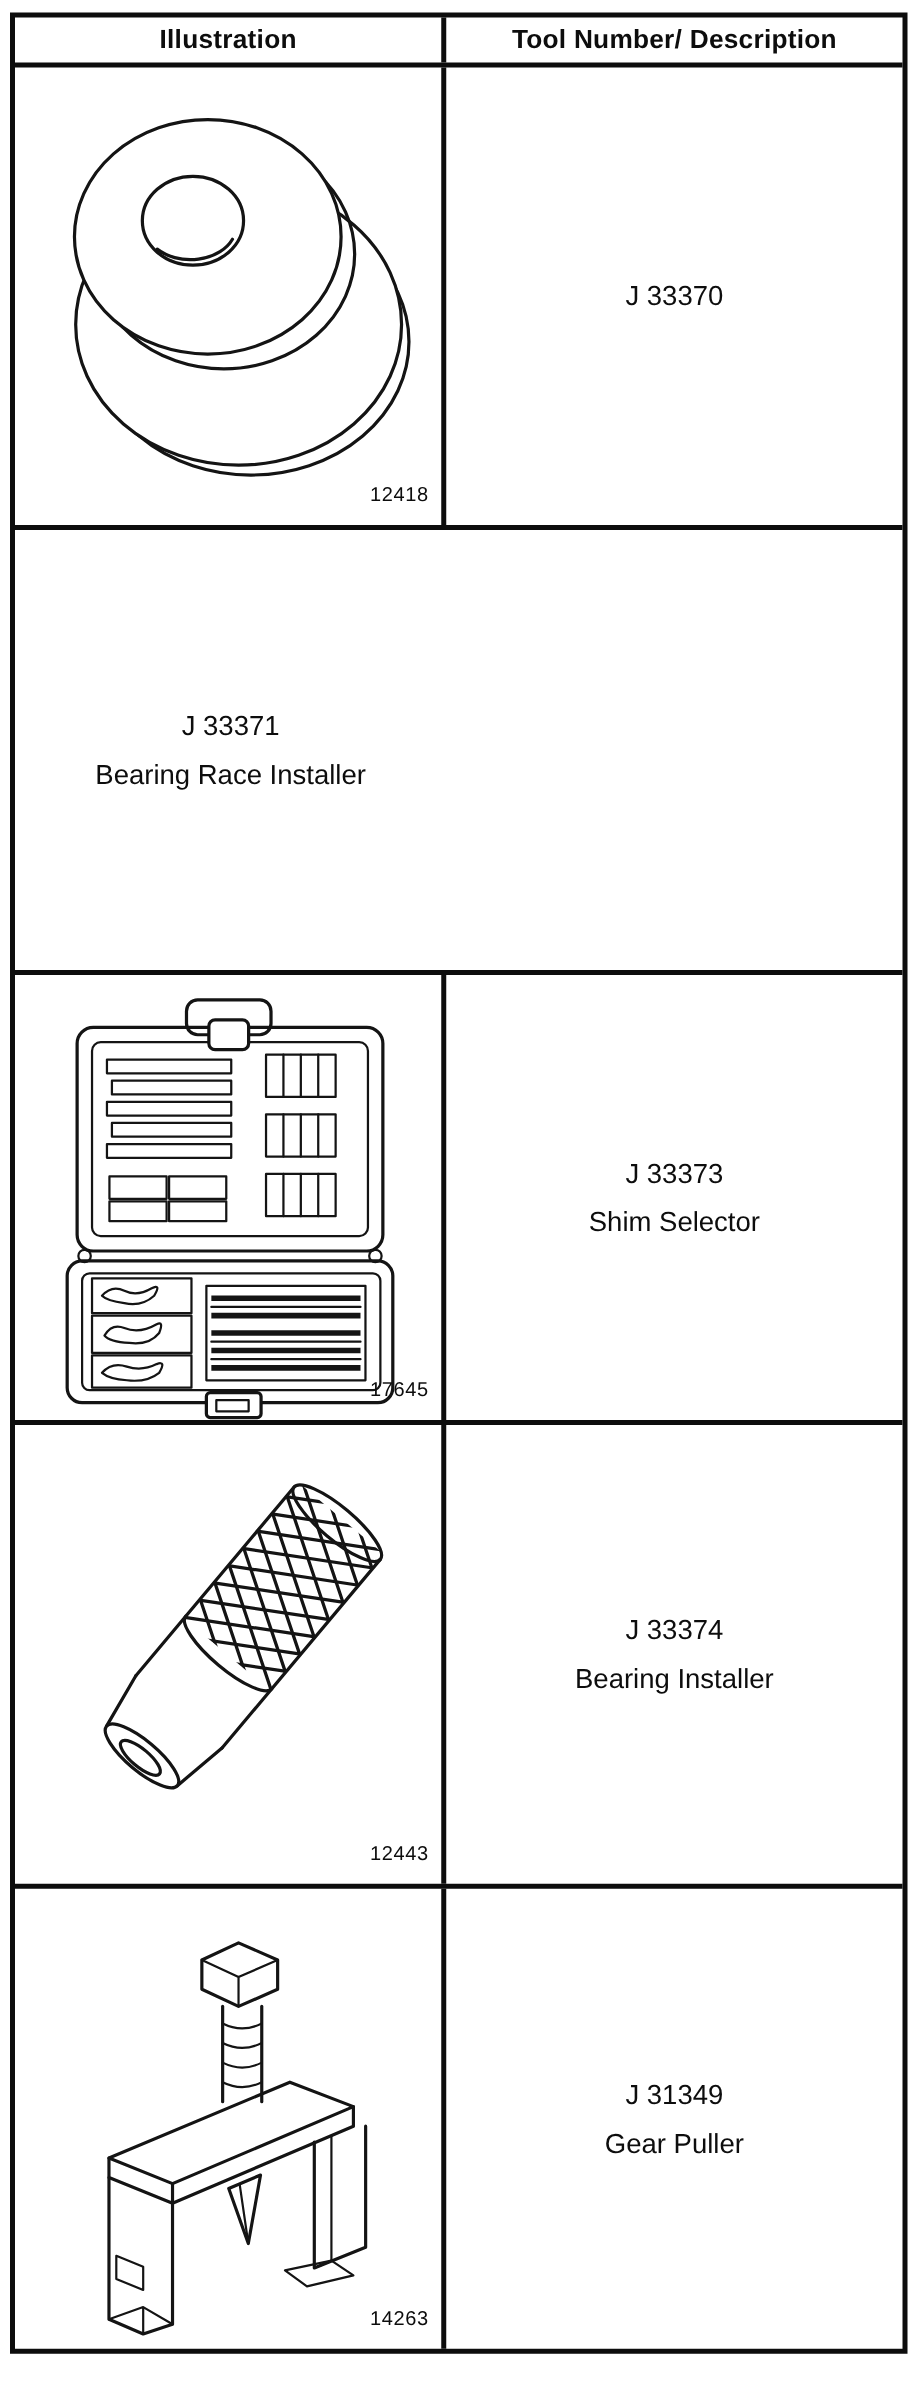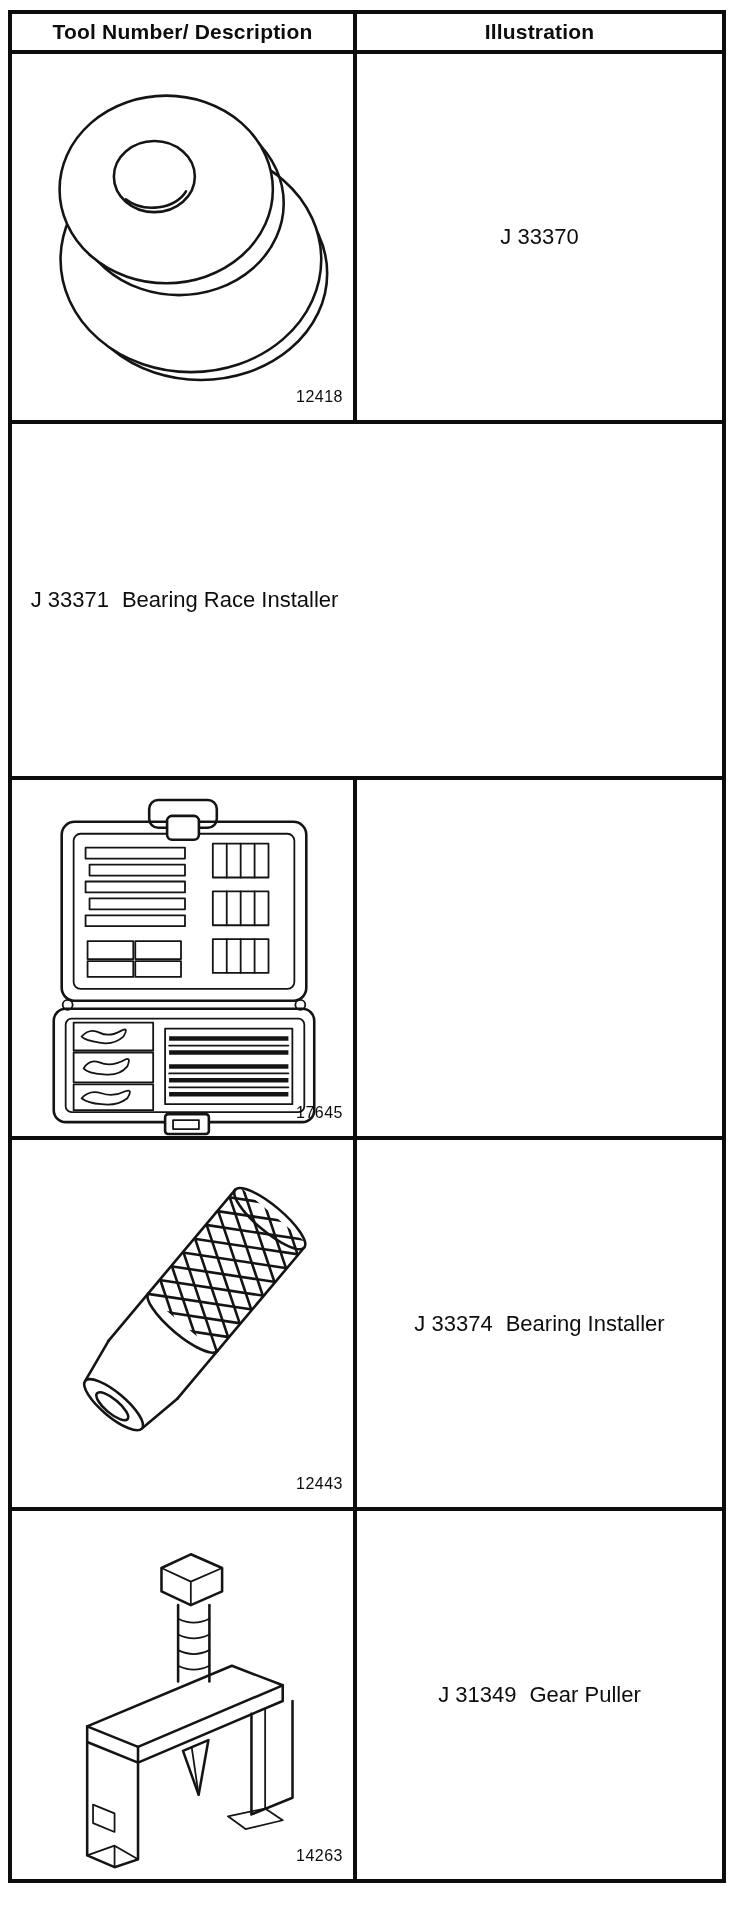--- a/index.html
+++ b/index.html
@@ -46,40 +46,40 @@
     border-right:4px solid #0d0d0d;
     overflow:hidden;
     text-align:right;
   }
   .cell.illus svg{ display:block; margin:12px auto 0 auto; }
   .fig{
     position:absolute; right:10px; bottom:14px;
     font-size:16px; letter-spacing:0.5px;
   }
   .cell.tool{
-    display:flex; 
+    display:flex; flex-direction:column;
     align-items:center; justify-content:center;
     gap:13px;
     font-size:22px;
     text-align:center;
   }
   .ink{ stroke:#141414; fill:none; stroke-width:2.6; stroke-linecap:round; stroke-linejoin:round; }
   .ink-thin{ stroke:#141414; fill:none; stroke-width:1.8; stroke-linecap:round; stroke-linejoin:round; }
   .ink-fill{ stroke:#141414; fill:#ffffff; stroke-width:2.6; stroke-linejoin:round; }
   .ink-bar{ stroke:#141414; fill:none; stroke-width:4.5; }
 </style>
 </head>
 <body>
 
 <div class="page">
   <div class="tool-table">
 
     <div class="hrow">
+      <div class="hcell">Illustration</div>
       <div class="hcell">Tool Number/ Description</div>
-      <div class="hcell">Illustration</div>
     </div>
 
     <div class="row">
       <div class="cell illus">
         <svg width="300" height="316" viewBox="0 0 300 320">
           <ellipse class="ink" cx="168" cy="210" rx="128" ry="108"></ellipse>
           <ellipse class="ink-fill" cx="158" cy="196" rx="132" ry="114"></ellipse>
           <ellipse class="ink" cx="146" cy="139" rx="106" ry="93"></ellipse>
           <ellipse class="ink-fill" cx="133" cy="125" rx="108" ry="95"></ellipse>
           <ellipse class="ink" cx="121" cy="112" rx="41" ry="36"></ellipse>
@@ -161,20 +161,24 @@
           <g class="ink-thin">
             <line x1="136" y1="255" x2="256" y2="255"></line>
             <line x1="136" y1="283" x2="256" y2="283"></line>
             <line x1="136" y1="297" x2="256" y2="297"></line>
           </g>
 
           <rect class="ink-fill" x="132" y="324" width="44" height="20" rx="3"></rect>
           <rect class="ink-thin" x="140" y="330" width="26" height="9"></rect>
         </svg>
         <span class="fig">17645</span>
+      </div>
+      <div class="cell tool">
+        <div>J 33373</div>
+        <div>Shim Selector</div>
       </div>
     </div>
 
     <div class="row">
       <div class="cell illus">
         <svg width="300" height="340" viewBox="0 0 300 340">
           <defs>
             <clipPath id="knurlClip">
                 <rect x="105" y="30" width="90" height="142"></rect>
               </clipPath>

